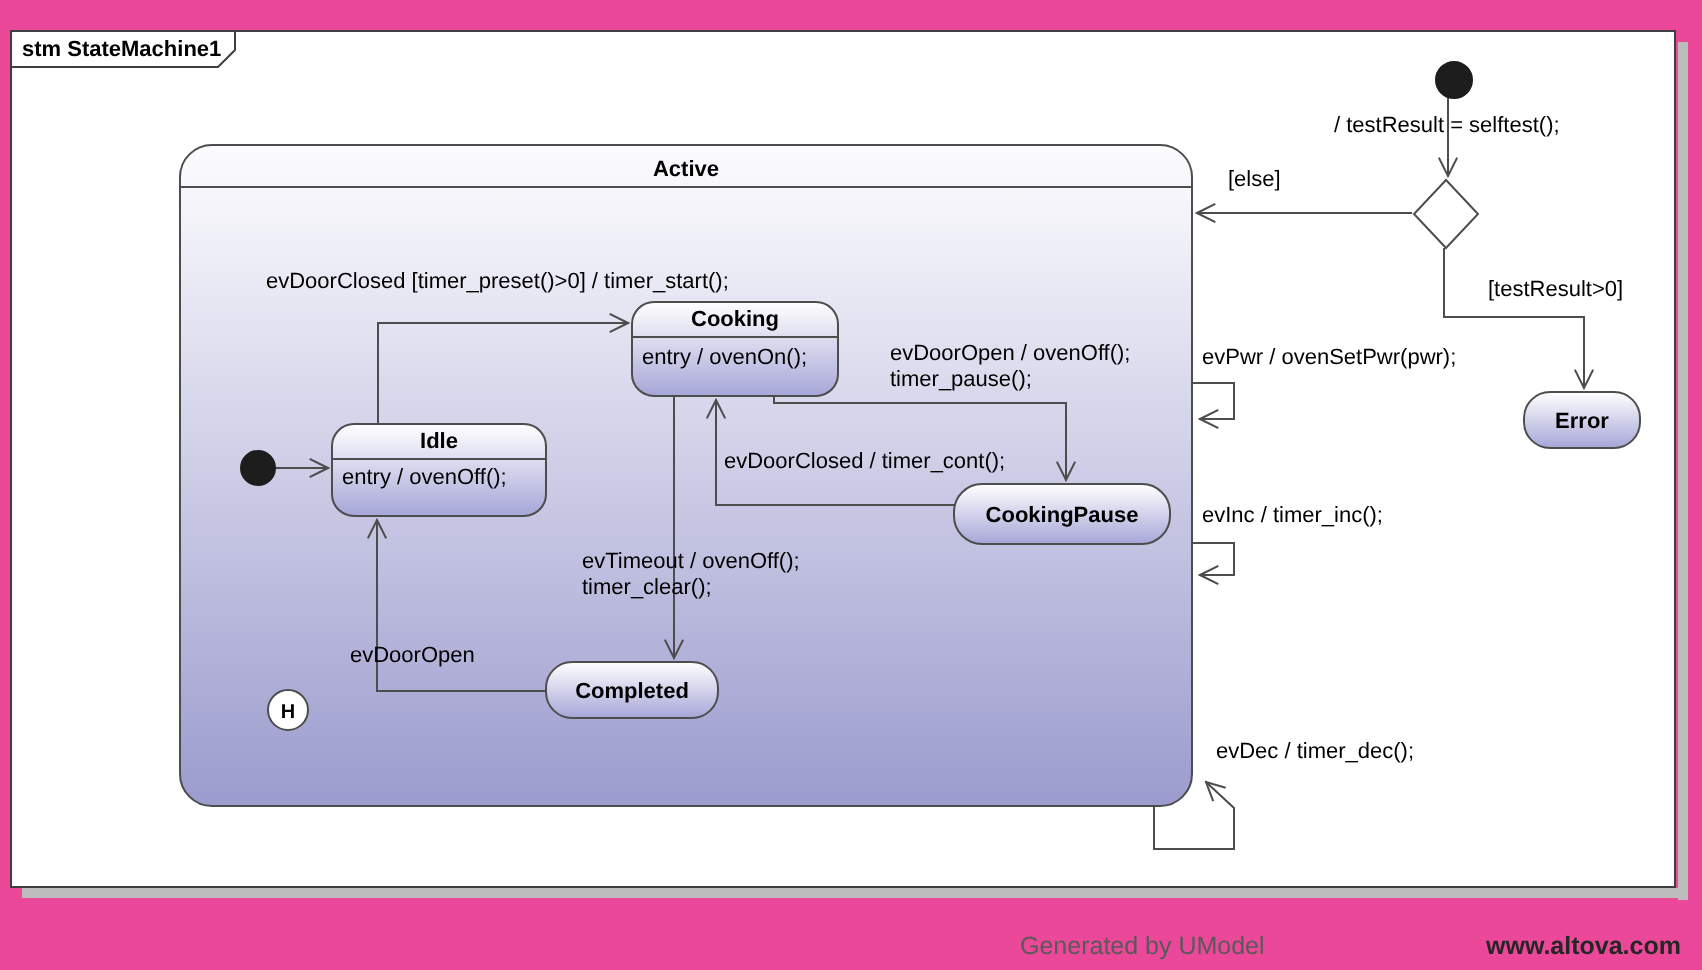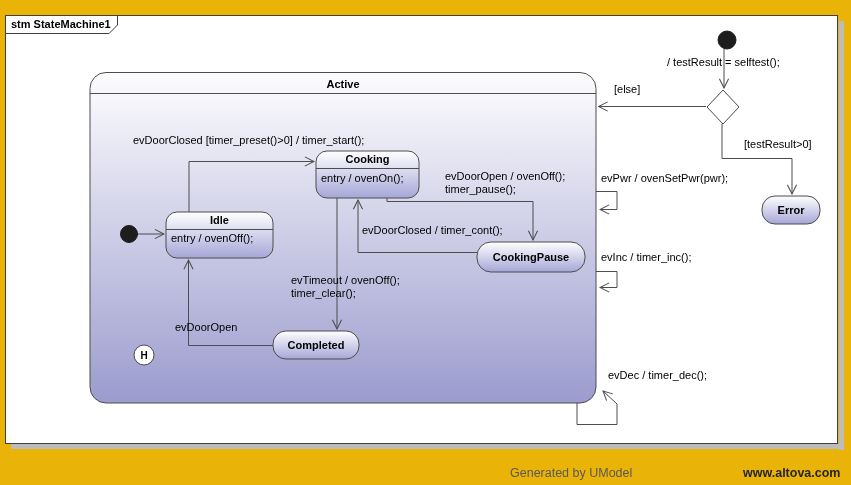--- a/index.html
+++ b/index.html
@@ -1,16 +1,16 @@
 <!DOCTYPE html>
 <html><head>
 <meta charset="utf-8">
 <style>
   html,body{margin:0;padding:0;background:#ffffff;}
-  #stage{position:relative;width:851px;height:485px;background:#eab308;overflow:hidden;
+  #stage{position:relative;width:851px;height:485px;background:#ec4899;overflow:hidden;
          font-family:"Liberation Sans", sans-serif;}
   svg text{font-family:"Liberation Sans", sans-serif;fill:#000000;}
   .lbl{font-size:11px;}
   .state-title{font-size:11px;font-weight:bold;text-anchor:middle;}
   .entry{font-size:11px;}
   .frame-title{font-size:11px;font-weight:bold;}
   .footer-gen{font-size:12.5px;fill:#595959;}
   .footer-site{font-size:12.5px;font-weight:bold;fill:#262626;}
   .edge{fill:none;stroke:#4d4d4d;stroke-width:1;}
   .shape{stroke:#4d4d4d;stroke-width:1;}

